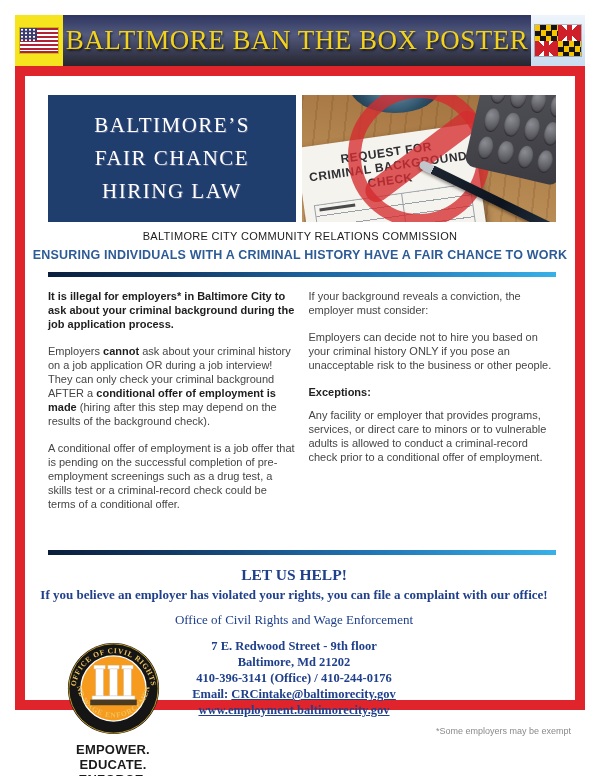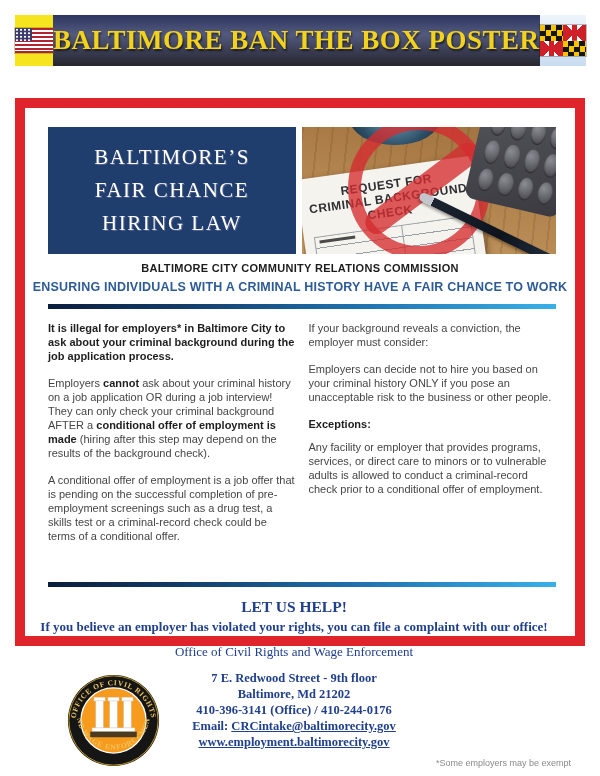--- a/index.html
+++ b/index.html
@@ -12,34 +12,34 @@
   .usflag-block { width:48px; height:51px; background:#f6e51e; display:flex; align-items:center; justify-content:center; }
   .us-flag { width:38px; height:25px; position:relative;
              background:repeating-linear-gradient(180deg,#b22234 0 2px,#ffffff 2px 3.9px);
              box-shadow:0 0 0 1px rgba(120,100,0,.35); }
   .us-flag::before { content:""; position:absolute; left:0; top:0; width:17px; height:13px;
              background:#3c3b6e;
              background-image:radial-gradient(#ffffff 28%, rgba(255,255,255,0) 32%);
              background-size:4px 3.5px; }
   .banner { flex:1; height:51px; display:flex; align-items:center; justify-content:center;
             background:linear-gradient(180deg,#2e3560 0%,#535a7d 38%,#3c3f57 68%,#26262e 100%); }
-  .banner h1 { font-family:"Liberation Serif", serif; font-weight:bold; font-size:27px;
+  .banner h1 { font-family:"Liberation Serif", serif; font-weight:normal; font-size:27px;
                color:#f3d21b; letter-spacing:.5px; text-shadow:1px 2px 2px rgba(0,0,0,.6); white-space:nowrap; }
   .mdflag-block { width:54px; height:51px; background:linear-gradient(180deg,#eef4fb,#c9dcf0); display:flex; align-items:center; justify-content:center; }
   .md-flag { width:46px; height:31px; display:grid; grid-template-columns:1fr 1fr; grid-template-rows:1fr 1fr;
              box-shadow:0 0 0 1px rgba(0,0,0,.25); }
   .md-q-calvert { background:repeating-conic-gradient(#141414 0 25%, #f7c500 0 50%); background-size:11px 11px; }
   .md-q-crossland { background:
       linear-gradient(#cf2029,#cf2029) center/100% 5px no-repeat,
       linear-gradient(#cf2029,#cf2029) center/5px 100% no-repeat,
       conic-gradient(from 45deg,#cf2029 0 90deg,#fff 0 180deg,#cf2029 0 270deg,#fff 0 360deg); }
 
   
-  .frame { position:absolute; left:15px; top:66px; width:570px; height:548px;
-           border:10px solid #e0242b; background:#fff;margin-top:32px; }
+  .frame { position:absolute; left:15px; top:66px; width:570px; height:644px;
+           border:10px solid #e0242b; background:#fff; }
 
   
   .hero-title-box { position:absolute; left:23px; top:19px; width:248px; height:127px;
            background:#1f3e6d; display:flex; flex-direction:column; align-items:center; justify-content:center;
            font-family:"Liberation Serif", serif; color:#ffffff; font-size:21px; letter-spacing:1.5px;
            line-height:33px; text-shadow:1px 1px 0 rgba(180,160,200,.35); }
   .hero-photo { position:absolute; left:277px; top:19px; width:254px; height:127px; overflow:hidden;
            background:
              repeating-linear-gradient(96deg, rgba(80,45,12,.14) 0 2px, rgba(0,0,0,0) 2px 15px),
              linear-gradient(12deg,#c59a63,#aa7b46 70%,#9f7240); }
@@ -62,21 +62,21 @@
            display:grid; grid-template-columns:repeat(4,1fr); gap:5px; padding:12px 10px 10px; }
   .calc-btn { border-radius:50%; background:radial-gradient(circle at 35% 30%, #8b8b93, #55555b 70%);
            box-shadow:inset 0 -1px 2px rgba(0,0,0,.6); }
   .pen { position:absolute; left:118px; top:64px; width:150px; height:9px; border-radius:5px;
          transform:rotate(26deg); transform-origin:left center;
          background:linear-gradient(90deg,#c2c7cd 0 14px,#1b2430 14px, #0d141e 60%, #232f3e);
          box-shadow:0 2px 3px rgba(30,15,0,.4); }
 
   
   .commission { position:absolute; left:0; right:0; top:154px; text-align:center;
-           font-size:11px; font-weight:bold; color:#1c1c1c; letter-spacing:.3px; }
+           font-size:11px; font-weight:normal; color:#1c1c1c; letter-spacing:.3px; }
   .tagline { position:absolute; left:0; right:0; top:172px; text-align:center;
            font-size:12.5px; font-weight:bold; color:#2d5b96; letter-spacing:.2px; }
   .rule { position:absolute; left:23px; width:508px; height:5px;
            background:linear-gradient(90deg,#0a1e3c,#123a66 25%,#1f6fae 60%,#38b0e8 100%); }
   .rule-1 { top:196px; }
   .rule-2 { top:474px; }
 
   
   .columns { position:absolute; left:23px; top:213px; width:508px; display:grid;
            grid-template-columns:1fr 1fr; column-gap:13px; font-size:11px; line-height:14px; color:#454545; }

